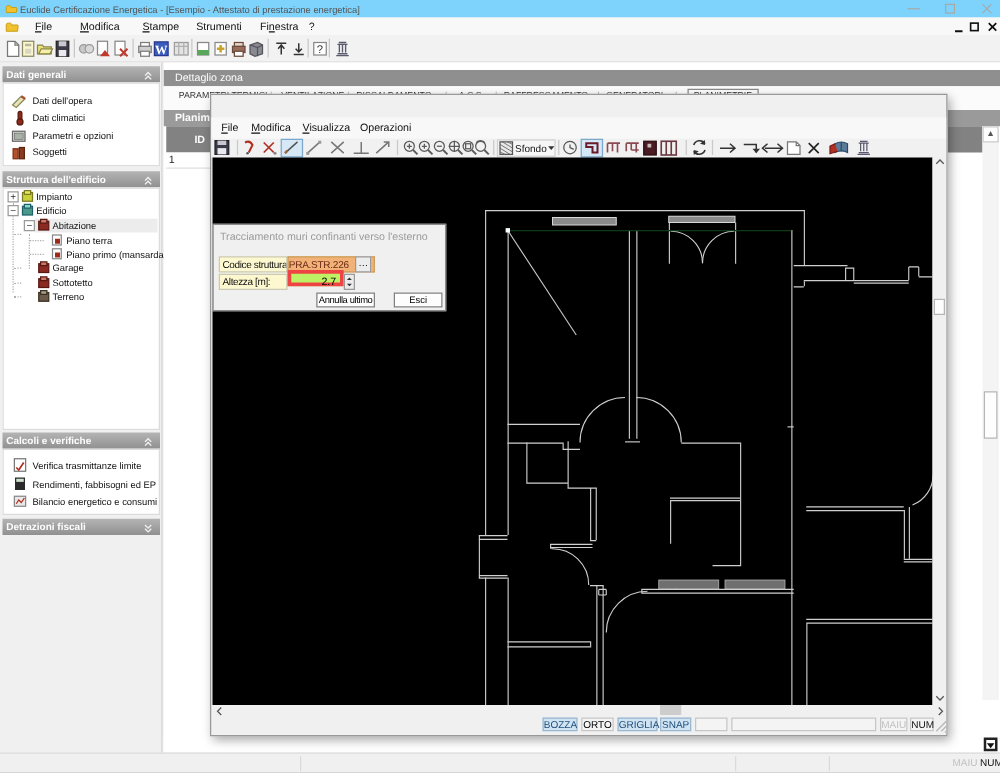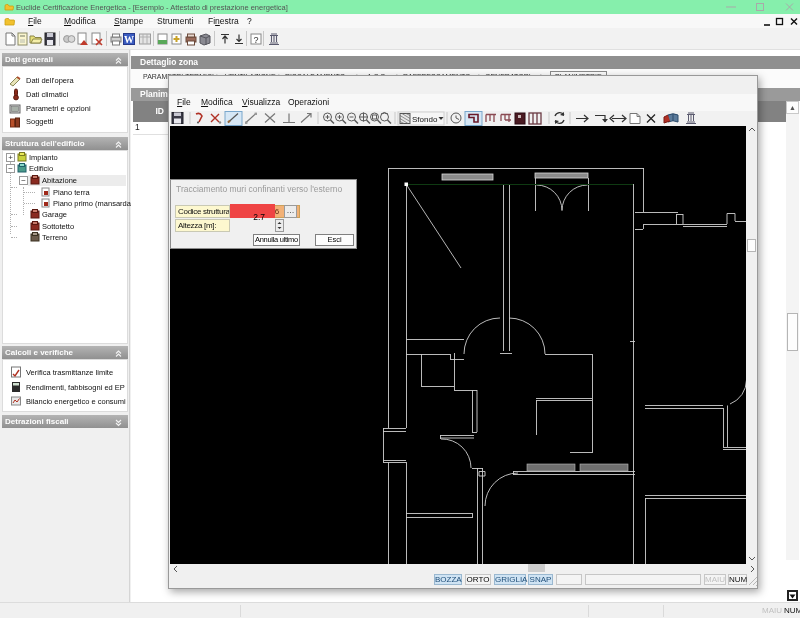--- a/index.html
+++ b/index.html
@@ -1,18 +1,18 @@
 <!DOCTYPE html>
 <html><head><meta charset="utf-8"><style>
 *{margin:0;padding:0;box-sizing:border-box}
 html,body{width:800px;height:618px;overflow:hidden;font-family:"Liberation Sans",sans-serif;background:#fff}
 .abs{position:absolute}
 #stage{position:relative;width:800px;height:618px;background:#f0f0f0}
 
-#titlebar{left:0;top:0;width:800px;height:14px;background:#86efac;color:#555;font-size:7.5px}
+#titlebar{left:0;top:0;width:800px;height:14px;background:#7dd3fc;color:#555;font-size:7.5px}
 #titletext{left:16px;top:3px;letter-spacing:0px}
 
 #menubar{left:0;top:14px;width:800px;height:14px;background:#f8f8f8;font-size:8.5px;color:#111}
 #menubar span.mi{position:absolute;top:2px}
 
 #toolbar{left:0;top:28px;width:800px;height:22px;background:#f2f2f2;border-bottom:1px solid #e0e0e0}
 .tsep{position:absolute;top:3px;width:1px;height:15px;background:#c8c8c8}
 .tico{position:absolute;top:4px;width:14px;height:14px}
 
 #sidebar{left:0;top:50px;width:130px;height:552px;background:#f0f0f0;border-right:1px solid #d5d5d5}
@@ -20,21 +20,21 @@
 .shead .ht{margin-left:3px}
 .sbody{position:absolute;left:2px;width:126px;background:#fff;border:1px solid #dcdcdc}
 .sitem{position:absolute;left:26px;font-size:7.5px;color:#111;white-space:nowrap}
 .sico{position:absolute;left:10px;width:12px;height:12px}
 
 .trow{position:absolute;font-size:7.5px;color:#111;white-space:nowrap}
 .pm{position:absolute;width:9px;height:9px;border:1px solid #9a9a9a;background:#fff;font-size:8px;line-height:7px;text-align:center;color:#333}
 .tico2{position:absolute;width:10px;height:10px}
 
 #content{left:131px;top:50px;width:669px;height:552px;background:#fff}
-#dzbar{left:131px;top:56px;width:669px;height:13px;background:#8f8f8f;color:#fdfdfd;font-weight:bold;font-size:8.5px;line-height:13px}
+#dzbar{left:131px;top:56px;width:669px;height:13px;background:#8f8f8f;color:#fdfdfd;font-weight:normal;font-size:8.5px;line-height:13px}
 #tabs{left:131px;top:69px;width:669px;height:19px;background:#fbfbfb;font-size:7px;color:#333}
 #tabs span{position:absolute;top:4px}
 #plbar{left:131px;top:88px;width:669px;height:13px;background:#9a9a9a;color:#fdfdfd;font-weight:bold;font-size:8.5px;line-height:13px}
 #idhead{left:133px;top:101px;width:35px;height:21px;background:#828282;color:#fdfdfd;font-weight:bold;font-size:8.5px;text-align:right;line-height:21px}
 #rowone{left:133px;top:122px;width:35px;height:13px;background:#fff;border-bottom:1px solid #e0e0e0;font-size:8.5px;color:#222}
 
 #rhead{left:758px;top:101px;width:28px;height:21px;background:#828282}
 #rsb{left:786px;top:101px;width:13px;height:459px;background:#f4f4f4}
 #rsbup{left:786px;top:101px;width:13px;height:13px;background:#fdfdfd;border:1px solid #c9c9c9;font-size:7px;text-align:center;line-height:11px;color:#555}
 #rsbthumb{left:787px;top:313px;width:11px;height:38px;background:#fdfdfd;border:1px solid #b5b5b5}
@@ -480,21 +480,21 @@
       <rect x="580" y="463" width="48" height="7" fill="#6f6f6f" stroke="#bbb" stroke-width="0.6"></rect>
       <rect x="404.5" y="181.5" width="3.5" height="3.5" fill="#fff"></rect>
     </svg>
 
     <div class="abs" id="dlg">
       <span class="abs" style="left:5px;top:4px;color:#9a9a9a;font-size:8.5px;white-space:nowrap">Tracciamento muri confinanti verso l'esterno</span>
       <div class="dl" style="left:4px;top:25px;width:55px">Codice struttura:</div>
       <div class="abs" style="left:59px;top:25px;width:70px;height:13px;background:#f2b176;border:1px solid #caa05a;color:#6a2a16;font-size:8px;line-height:12px;letter-spacing:-0.2px">PRA.STR.226</div>
       <div class="abs" style="left:113px;top:25px;width:13px;height:13px;background:#ececec;border:1px solid #9a9a9a;font-size:8px;line-height:9px;text-align:center">…</div>
       <div class="dl" style="left:4px;top:39px;width:55px">Altezza [m]:</div>
-      <div class="abs" style="left:59px;top:24px;width:45px;height:13px;background:#bef264;border:7px solid #ef4444;font-size:8.5px;line-height:12px;text-align:right;padding-right:3px">2.7</div>
+      <div class="abs" style="left:59px;top:36px;width:45px;height:13px;background:#bef264;border:3px solid #ef4444;font-size:8.5px;line-height:12px;text-align:right;padding-right:3px">2.7</div>
       <div class="abs" style="left:104px;top:39px;width:9px;height:13px;background:#ececec;border:1px solid #9a9a9a">
         <svg width="7" height="11" style="position:absolute;left:0;top:0">
               <path d="M1.5 4 L3.5 2 L5.5 4 Z" fill="#333"></path>
               <path d="M1.5 7 L3.5 9 L5.5 7 Z" fill="#333"></path>
             </svg>
       </div>
       <div class="abs" style="left:82px;top:54px;width:47px;height:12px;background:#fdfdfd;border:1px solid #808080;font-size:7.5px;line-height:10.5px;text-align:center;white-space:nowrap;letter-spacing:-0.3px;overflow:hidden">Annulla ultimo</div>
       <div class="abs" style="left:144px;top:54px;width:39px;height:12px;background:#fdfdfd;border:1px solid #808080;font-size:7.5px;line-height:10.5px;text-align:center">Esci</div>
     </div>
   </div>

